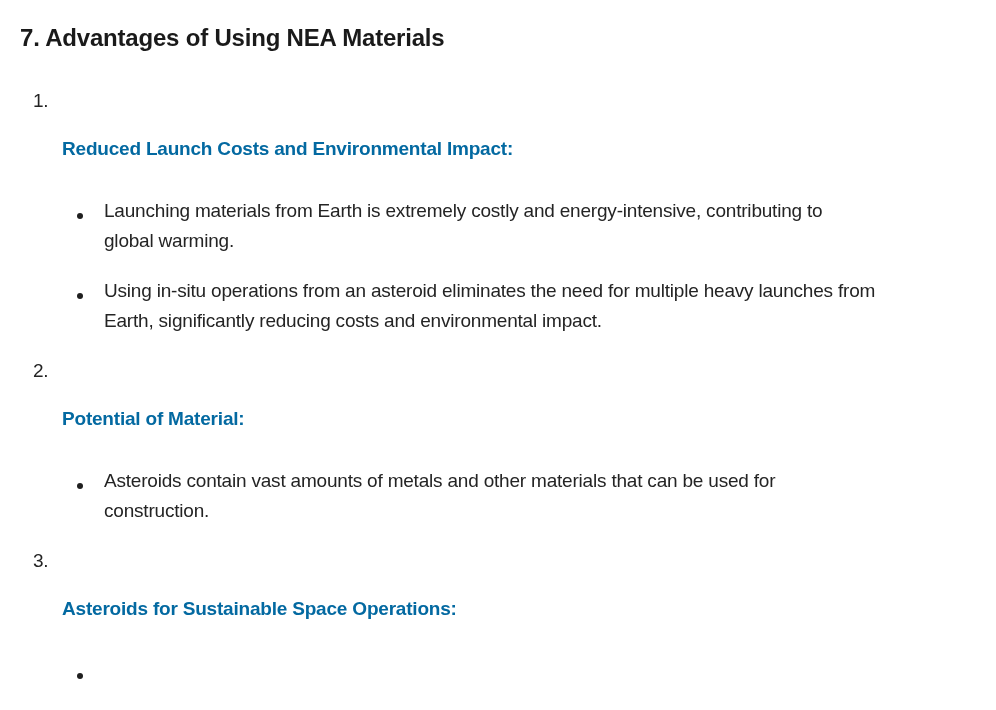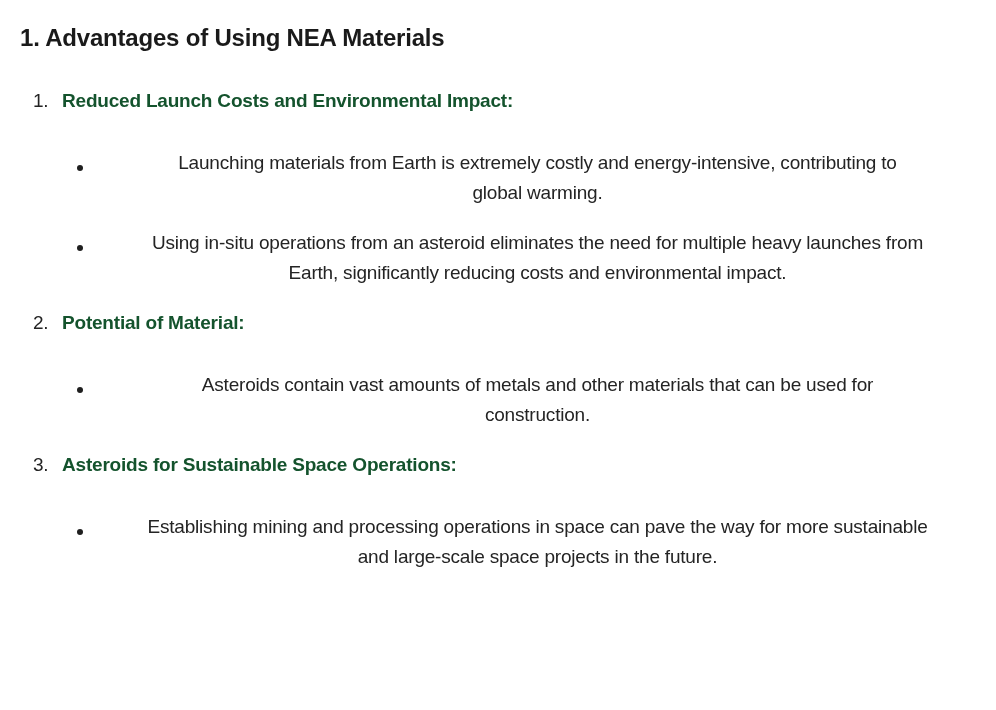--- a/index.html
+++ b/index.html
@@ -36,27 +36,27 @@
     line-height: 30px;
   }
   .num {
     flex: 0 0 29px;
     margin-left: 13px;
     font-weight: 400;
     color: #242424;
   }
   .item-title {
     font-weight: 700;
-    color: #14532d;
+    color: #0369a1;
+    margin-top: 48px;
   }
   .bullets {
     margin: 5px;
     padding: 0;
     list-style: none;
-    text-align: center;
   }
   .bullet {
     position: relative;
     margin: 0 0 20px 0;
     padding-left: 79px;
     font-size: 19px;
     line-height: 30px;
   }
   .bullet-marker {
     position: absolute;
@@ -70,21 +70,21 @@
   .bullet-text {
     white-space: pre-line;
     color: #242424;
   }
 </style>
 </head>
 <body>
 
 <div class="doc">
 
-  <h2 class="heading">1. Advantages of Using NEA Materials</h2>
+  <h2 class="heading">7. Advantages of Using NEA Materials</h2>
 
   <div class="group">
     <div class="title-row">
       <span class="num">1.</span>
       <span class="item-title">Reduced Launch Costs and Environmental Impact:</span>
     </div>
     <ul class="bullets">
       <li class="bullet">
         <span class="bullet-marker"></span>
         <span class="bullet-text">Launching materials from Earth is extremely costly and energy-intensive, contributing to
@@ -113,19 +113,17 @@
   </div>
 
   <div class="group">
     <div class="title-row">
       <span class="num">3.</span>
       <span class="item-title">Asteroids for Sustainable Space Operations:</span>
     </div>
     <ul class="bullets">
       <li class="bullet">
         <span class="bullet-marker"></span>
-        <span class="bullet-text">Establishing mining and processing operations in space can pave the way for more sustainable
-and large-scale space projects in the future.</span>
       </li>
     </ul>
   </div>
 
 </div>
 
 </body></html>

